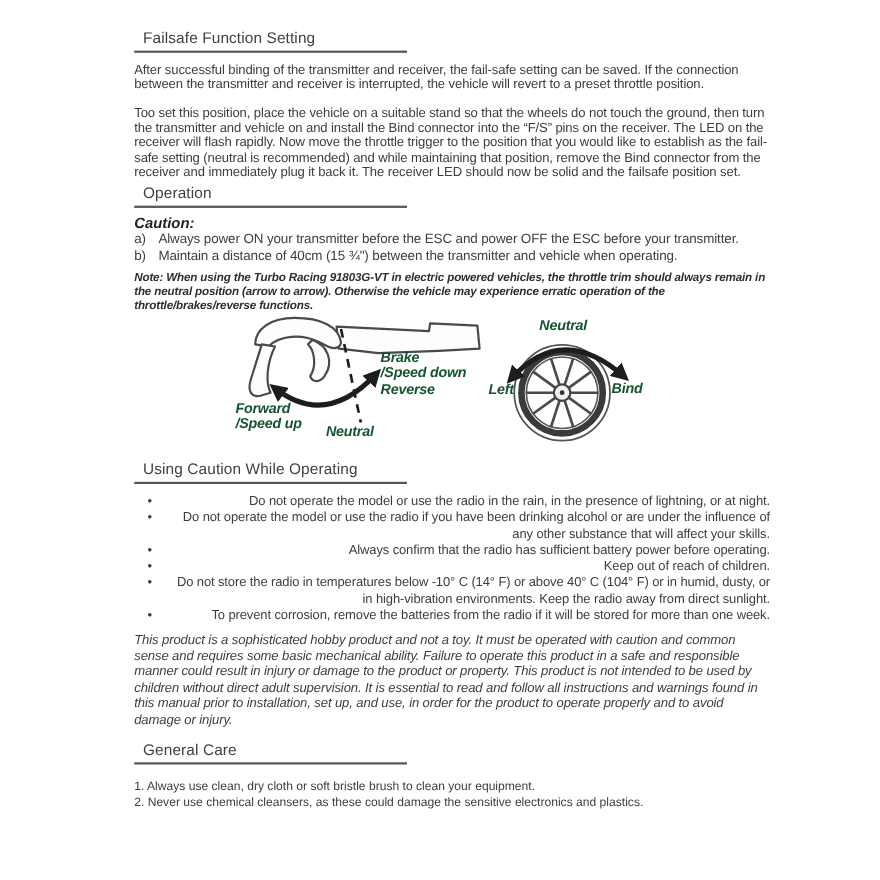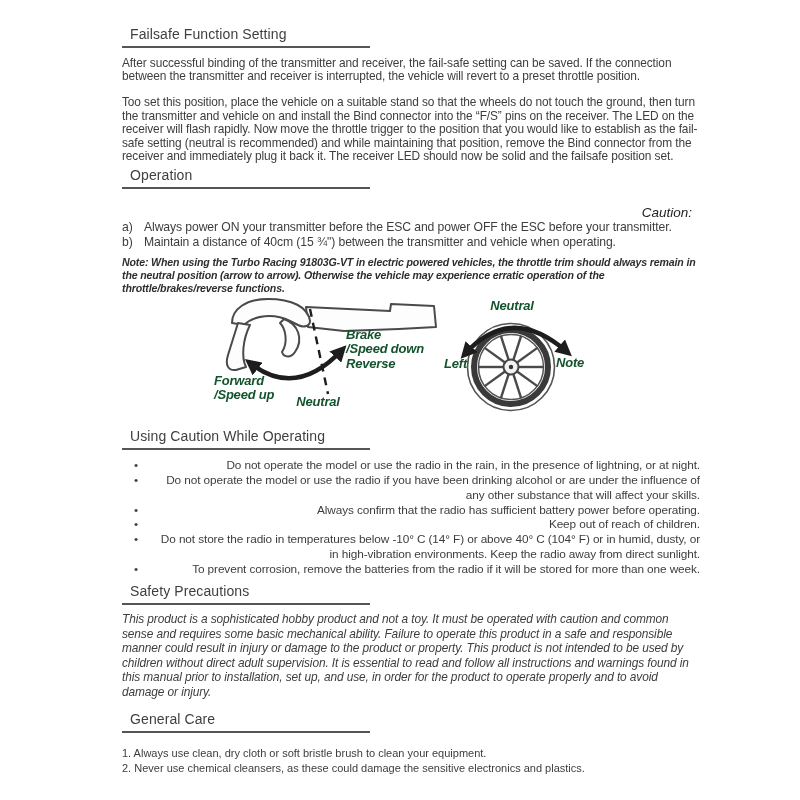--- a/index.html
+++ b/index.html
@@ -20,21 +20,21 @@
     letter-spacing:0.1px;
   }
   .body{
     font-size:11.9px;line-height:13.2px;letter-spacing:-0.1px;
     width:578px;margin:0;color:#3d3d3d;
   }
   .p1{margin-top:9px;}
   .p2{margin-top:13px;line-height:13.4px;}
   .sec-op{margin-top:4px;}
   .caution{
-    margin-top:16px;font-size:13.5px;font-weight:400;font-style:italic;color:#222;text-align:right;
+    margin-top:6px;font-size:13.5px;font-weight:700;font-style:italic;color:#222;
   }
   .abrow{display:flex;font-size:12.2px;line-height:15px;letter-spacing:-0.1px;width:590px;}
   .abrow .mk{width:22px;flex:none;}
   .note{
     margin:6px 0 0 0;width:576px;
     font-size:10.6px;line-height:12.8px;
     font-weight:700;font-style:italic;color:#2e2e2e;letter-spacing:-0.15px;
   }
   .diagrams{position:relative;height:122px;margin-top:2px;}
   .trigger{position:absolute;left:72px;top:0;width:275px;height:122px;}
@@ -148,21 +148,21 @@
 
           <path d="M21,57 Q67,6 123,55" fill="none" stroke="#1d1d1d" stroke-width="4.5" marker-start="url(#ah2)" marker-end="url(#ah2)"></path>
         </svg>
         <div class="dlbl center" style="left:18px;top:2px;width:100px">
           <div>Neutral</div>
         </div>
         <div class="dlbl" style="left:0px;top:60px">
           <div>Left</div>
         </div>
         <div class="dlbl" style="left:112px;top:59px">
-          <div>Note</div>
+          <div>Bind</div>
         </div>
       </div>
 
     </div>
   </section>
 
   <section class="sec-caution">
     <h2 class="hd">Using Caution While Operating</h2>
     <div class="bullets">
       <div class="brow">
@@ -186,21 +186,20 @@
         <span class="bt">Do not store the radio in temperatures below -10° C (14° F) or above 40° C (104° F) or in humid, dusty, or in high-vibration environments. Keep the radio away from direct sunlight.</span>
       </div>
       <div class="brow">
         <span class="bm">•</span>
         <span class="bt">To prevent corrosion, remove the batteries from the radio if it will be stored for more than one week.</span>
       </div>
     </div>
   </section>
 
   <section class="sec-safety">
-    <h2 class="hd">Safety Precautions</h2>
     <p class="safety-body">This product is a sophisticated hobby product and not a toy. It must be operated with caution and common sense and requires some basic mechanical ability. Failure to operate this product in a safe and responsible manner could result in injury or damage to the product or property. This product is not intended to be used by children without direct adult supervision. It is essential to read and follow all instructions and warnings found in this manual prior to installation, set up, and use, in order for the product to operate properly and to avoid damage or injury.</p>
   </section>
 
   <section class="sec-care">
     <h2 class="hd">General Care</h2>
     <div class="care">
       <div>1. Always use clean, dry cloth or soft bristle brush to clean your equipment.</div>
       <div>2. Never use chemical cleansers, as these could damage the sensitive electronics and plastics.</div>
     </div>
   </section>

